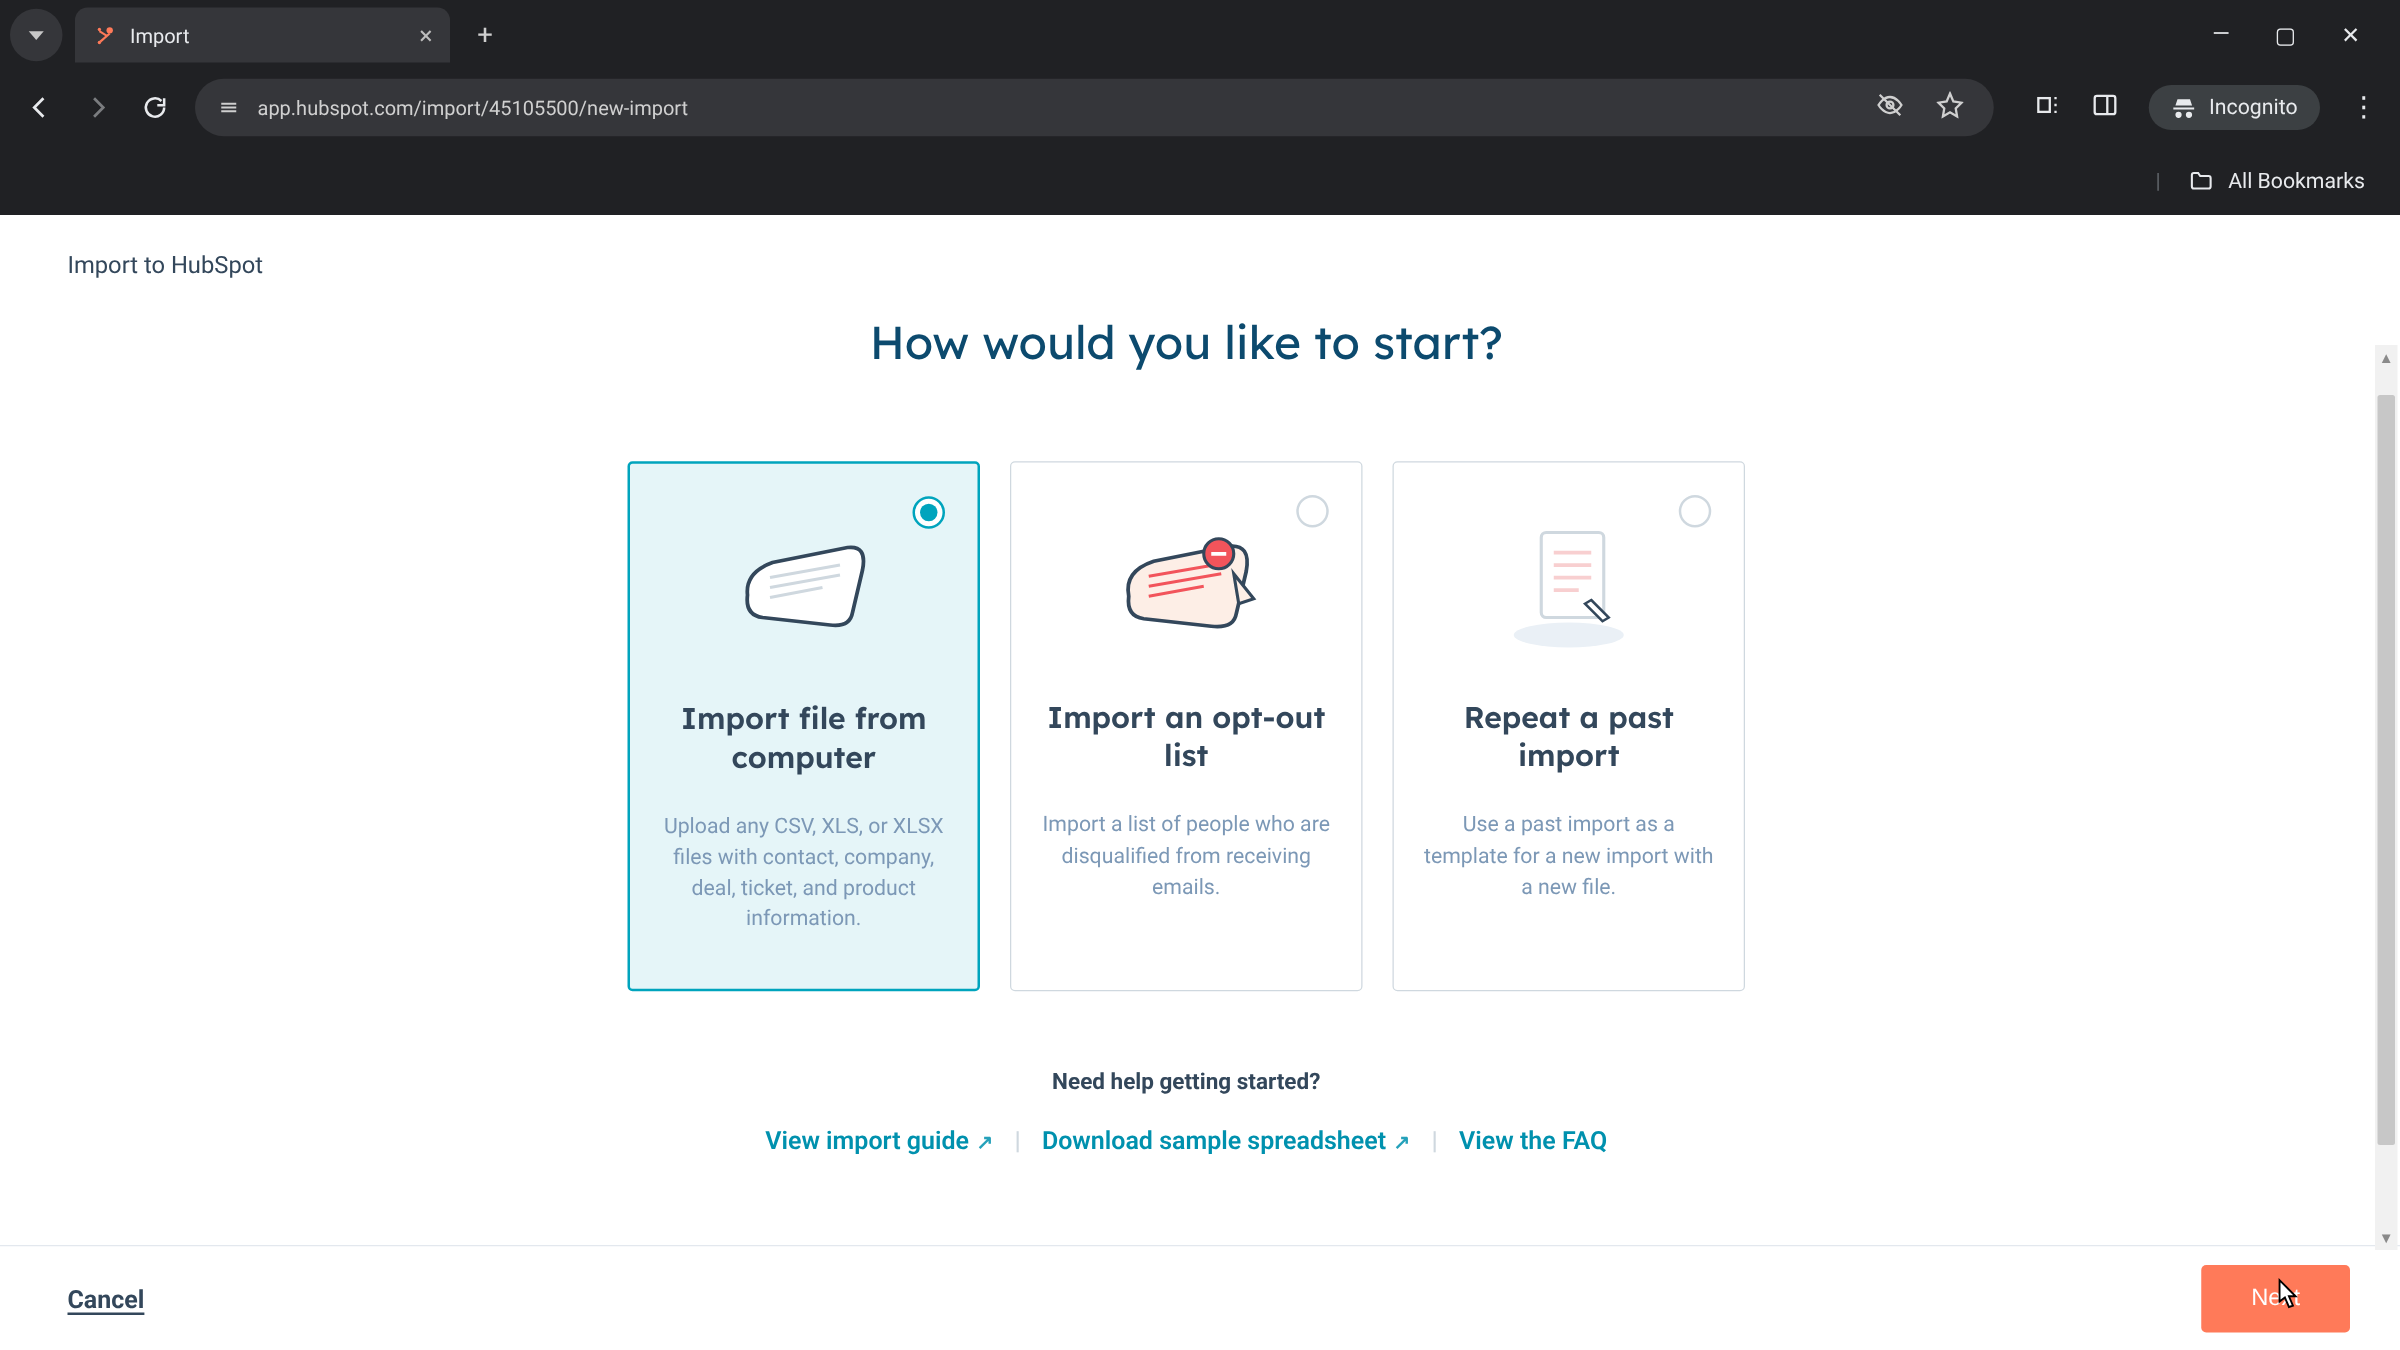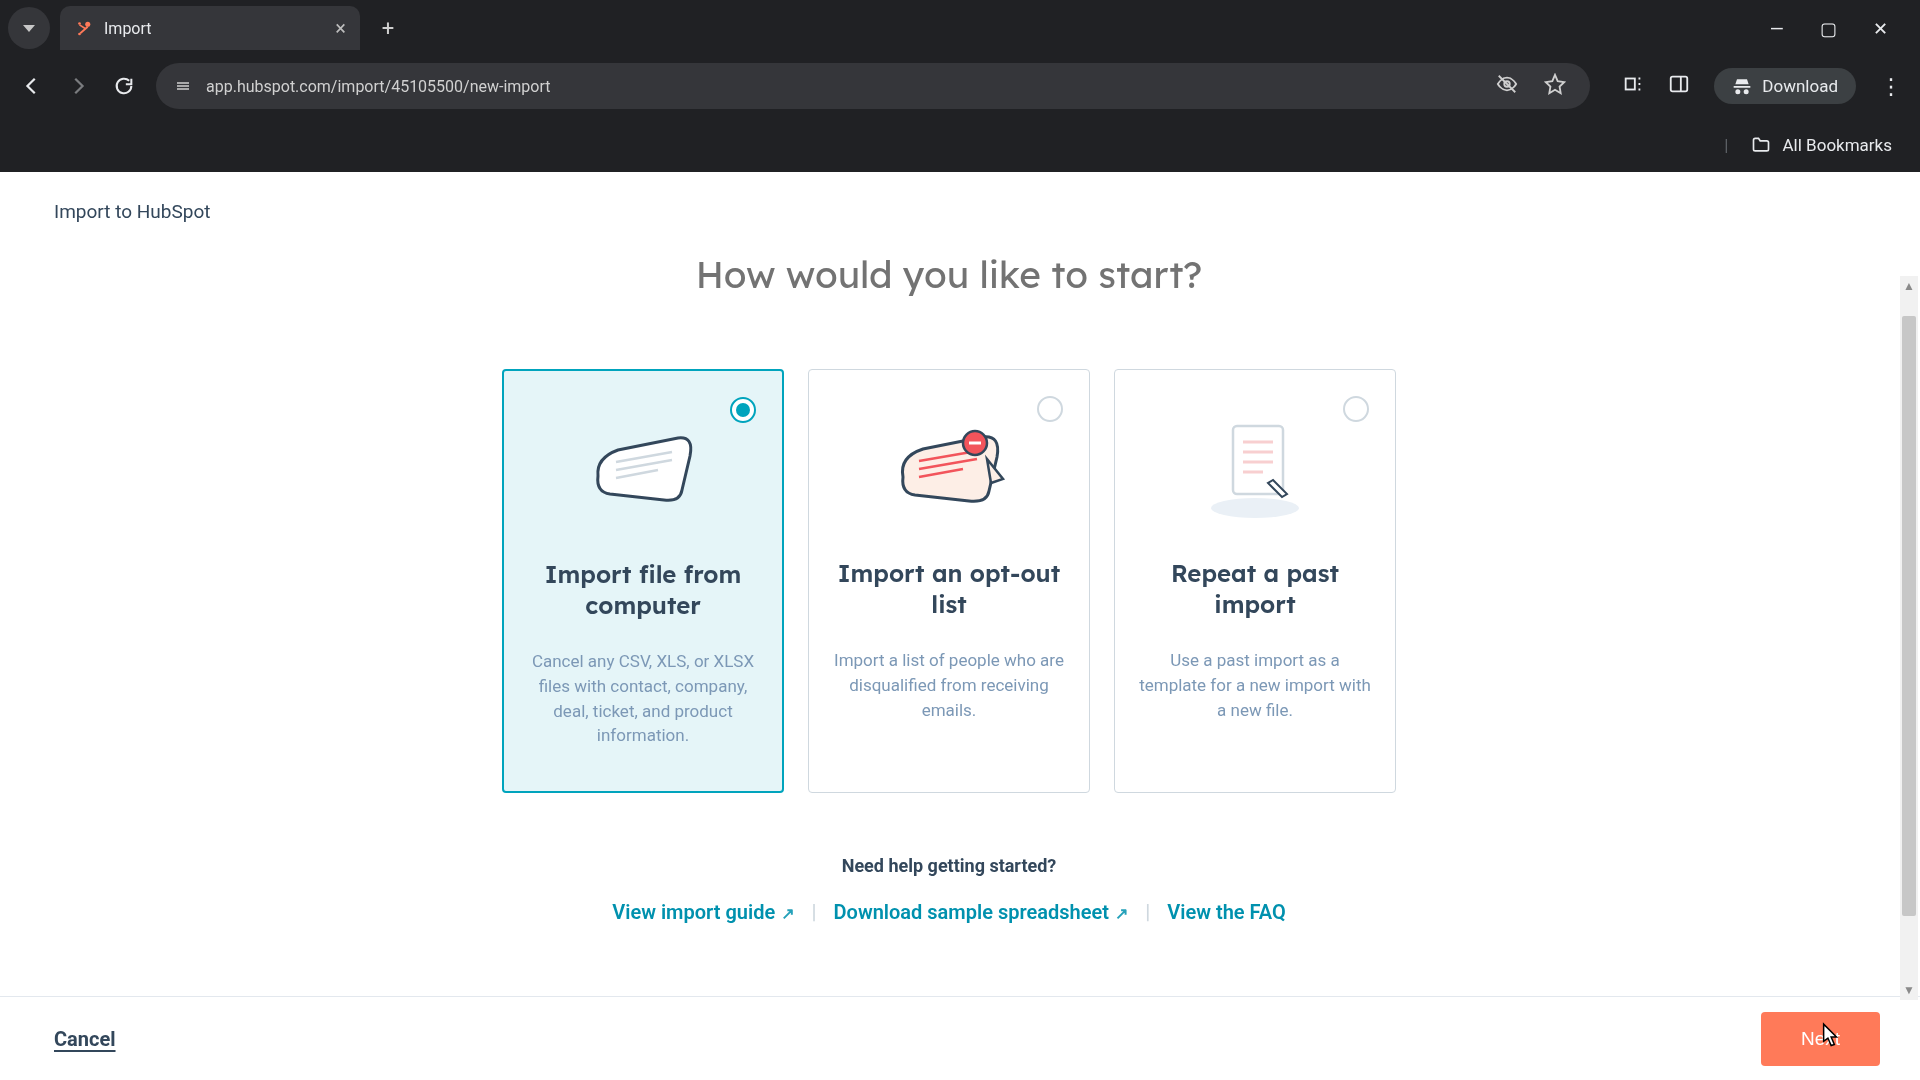--- a/index.html
+++ b/index.html
@@ -126,21 +126,21 @@
     position: relative;
   }
   .scroll-inner {
     position:absolute; left:0; right:22px; top:0; bottom:0;
   }
   .page-title {
     text-align:center;
     font-family: "Lexend Deca", "Segoe UI", sans-serif;
     font-weight: 400;
     font-size: 37px;
-    color: #737373;
+    color: #0c4a6e;
     margin-top: 28px;
   }
   .cards {
     display:flex; justify-content:center; gap:24px;
     margin-top: 72px;
   }
   .card {
     width: 282px;
     height: 424px;
     border: 1.5px solid #cfd8df;
@@ -307,21 +307,21 @@
       <span>
         <svg width="22" height="22" viewBox="0 0 24 24" fill="none" stroke="#e8eaed" stroke-width="2">
             <rect x="3" y="4" width="18" height="16" rx="2"></rect>
             <path d="M14 4v16"></path>
           </svg>
       </span>
       <div class="incognito-pill">
         <svg width="20" height="20" viewBox="0 0 24 24" fill="#e8eaed">
             <path d="M4 10l2-6h12l2 6H4zm-2 2h20v2H2v-2zm5 4a3 3 0 100 6 3 3 0 000-6zm10 0a3 3 0 100 6 3 3 0 000-6z"></path>
           </svg>
-        <span>Download</span>
+        <span>Incognito</span>
       </div>
       <span style="font-size:22px;color:#e8eaed;">⋮</span>
     </div>
   </div>
 
   <div class="bm-row">
     <span class="bm-divider">|</span>
     <svg width="20" height="20" viewBox="0 0 24 24" fill="none" stroke="#e8eaed" stroke-width="2">
         <path d="M3 6a2 2 0 012-2h4l2 3h8a2 2 0 012 2v8a2 2 0 01-2 2H5a2 2 0 01-2-2V6z"></path>
       </svg>
@@ -340,21 +340,21 @@
 
         <div class="card selected">
           <div class="radio"></div>
           <div class="card-ill">
             <svg width="130" height="96" viewBox="0 0 130 96">
               <path d="M20 56 Q18 38 40 30 L100 18 Q116 16 112 36 L104 70 Q102 82 86 80 L32 74 Q18 72 20 56 Z" fill="#fff" stroke="#33475b" stroke-width="3"></path>
               <path d="M38 42 L94 32 M38 50 L94 40 M38 58 L80 50" stroke="#cfd8df" stroke-width="2.5"></path>
             </svg>
           </div>
           <div class="card-h">Import file from computer</div>
-          <div class="card-desc">Cancel any CSV, XLS, or XLSX files with contact, company, deal, ticket, and product information.</div>
+          <div class="card-desc">Upload any CSV, XLS, or XLSX files with contact, company, deal, ticket, and product information.</div>
         </div>
 
         <div class="card">
           <div class="radio"></div>
           <div class="card-ill">
             <svg width="140" height="100" viewBox="0 0 140 100">
               <path d="M24 60 Q20 40 44 32 L104 20 Q122 18 118 40 L110 74 Q108 86 90 84 L36 78 Q22 76 24 60 Z" fill="#fdeee6" stroke="#33475b" stroke-width="3"></path>
               <path d="M40 44 L98 34 M40 52 L98 42 M40 60 L84 52" stroke="#f2545b" stroke-width="2.5"></path>
               <circle cx="96" cy="26" r="12" fill="#f2545b" stroke="#33475b" stroke-width="2.5"></circle>
               <path d="M90 26h12" stroke="#fff" stroke-width="3"></path>

